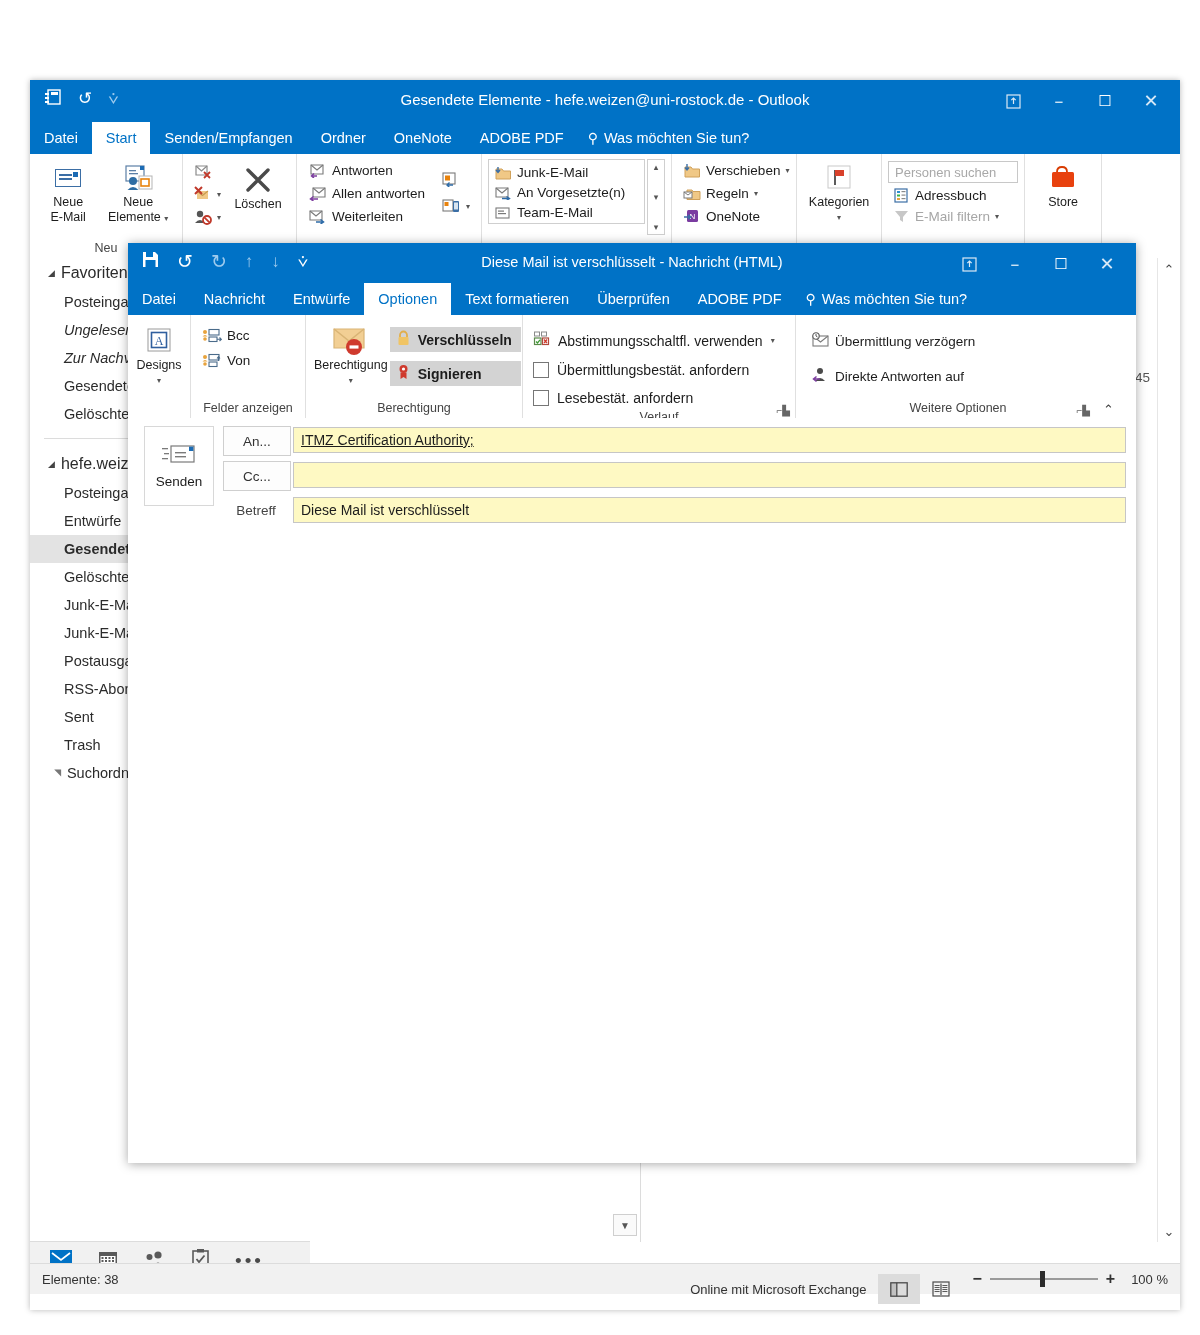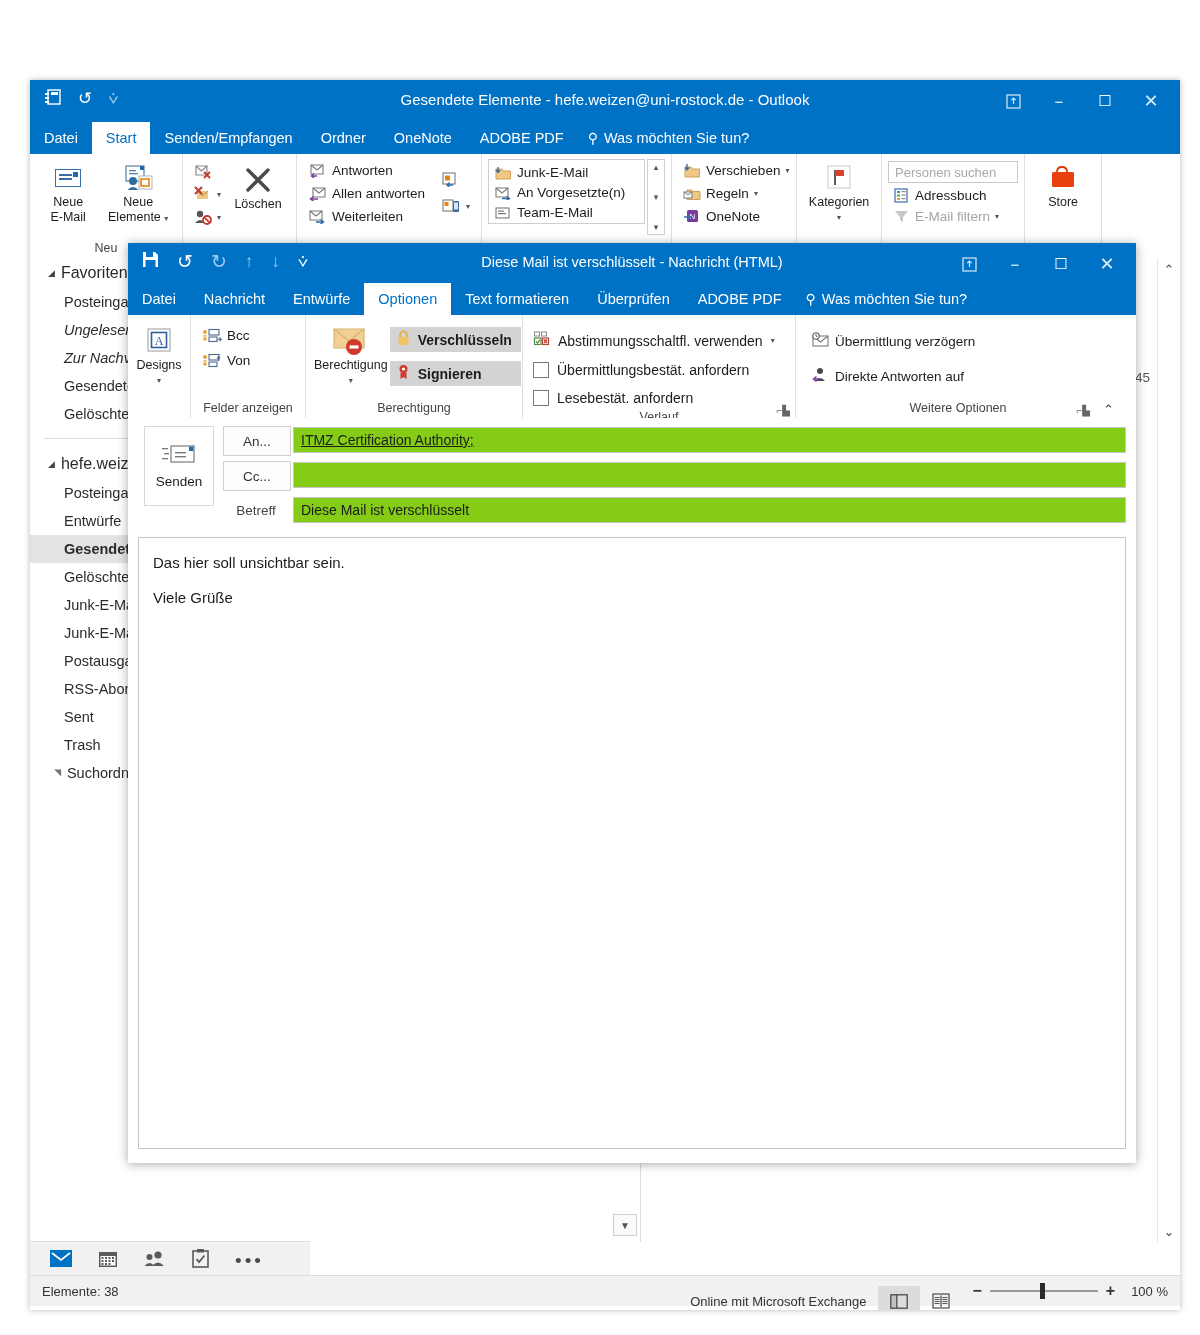--- a/index.html
+++ b/index.html
@@ -189,21 +189,21 @@
   .navbar {
     position: absolute; left: 0; bottom: 30px;
     width: 260px; height: 38px;
     background: #f1f1f1; border-top: 1px solid #dcdcdc;
     display: flex; align-items: center; gap: 26px; padding-left: 20px;
   }
   .navicon { font-size: 17px; color: #4a4a4a; }
   .navicon.active { color: #0072c6; }
 
   .statusbar {
-    position: absolute; left: 0; bottom: 4px;
+    position: absolute; left: 0; bottom: 16px;
     width: 100%; height: 30px;
     background: #f1f1f1; border-top: 1px solid #dcdcdc;
     display: flex; align-items: center;
     font-size: 13px; color: #333;
   }
   .sb-left { padding-left: 12px; }
   .sb-right {
     margin-left: auto; display: flex; align-items: center; gap: 0;
     padding-right: 12px;
   }
@@ -290,21 +290,21 @@
     font-size: 13.5px; color: #333;
   }
   .fieldlabel {
     position: absolute; left: 95px;
     width: 66px; height: 26px;
     display: flex; align-items: center; justify-content: center;
     font-size: 13.5px; color: #444;
   }
   .fieldinput {
     position: absolute; left: 165px; right: 10px;
-    height: 26px; border: 1px solid #c6c6c6; background: #84cc16;
+    height: 26px; border: 1px solid #c6c6c6; background: #fef9c3;
     display: flex; align-items: center; padding-left: 7px;
     font-size: 14px; color: #1c1c1c; box-sizing: border-box;
   }
   .recipient { text-decoration: underline; }
   .msg-body {
     position: absolute; left: 10px; right: 10px; top: 294px; bottom: 14px;
     border: 1px solid #c6c6c6; background: #ffffff;
     padding: 16px 14px;
   }
   .bodyline { font-size: 15px; color: #1c1c1c; margin-bottom: 18px; }
@@ -954,19 +954,15 @@
         <span class="recipient">ITMZ Certification Authority;</span>
       </div>
 
       <div class="fieldbtn" style="top:43px;">Cc...</div>
       <div class="fieldinput" style="top:44px;"></div>
 
       <div class="fieldlabel" style="top:79px;">Betreff</div>
       <div class="fieldinput" style="top:79px;">Diese Mail ist verschlüsselt</div>
     </div>
 
-    <div class="msg-body">
-      <div class="bodyline">Das hier soll unsichtbar sein.</div>
-      <div class="bodyline">Viele Grüße</div>
-    </div>
   </div>
 
 </div>
 
 </body></html>

